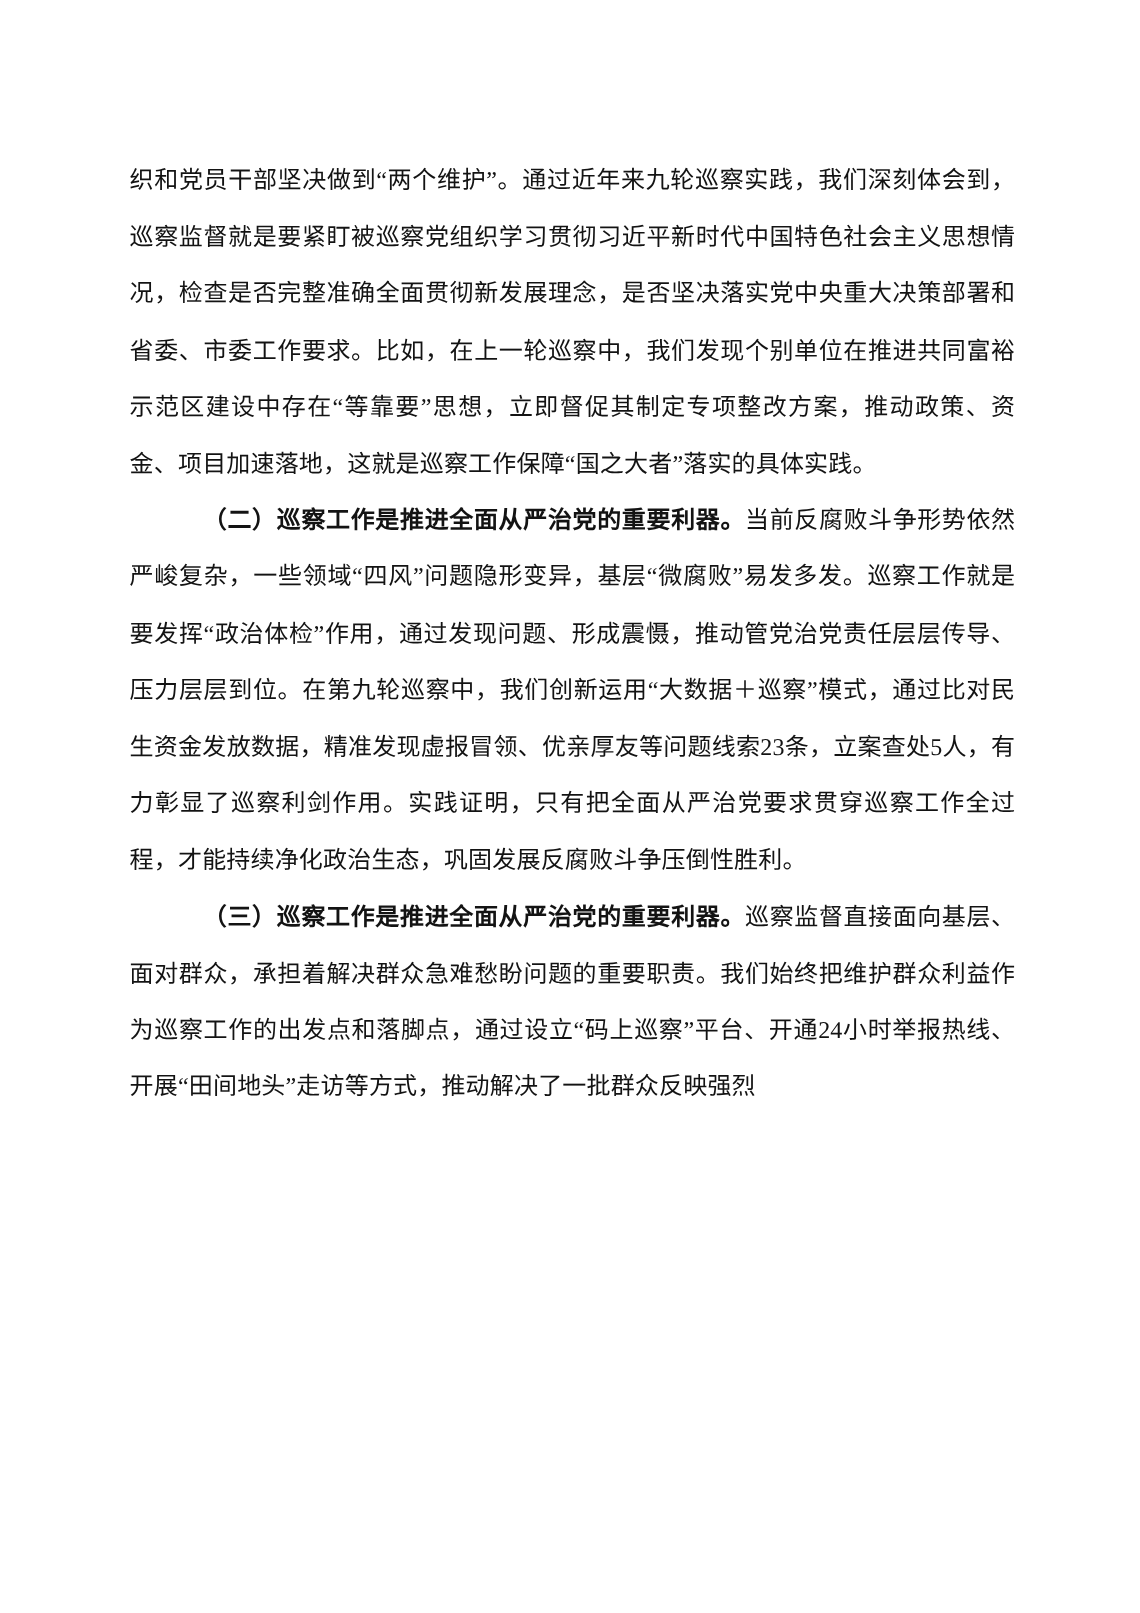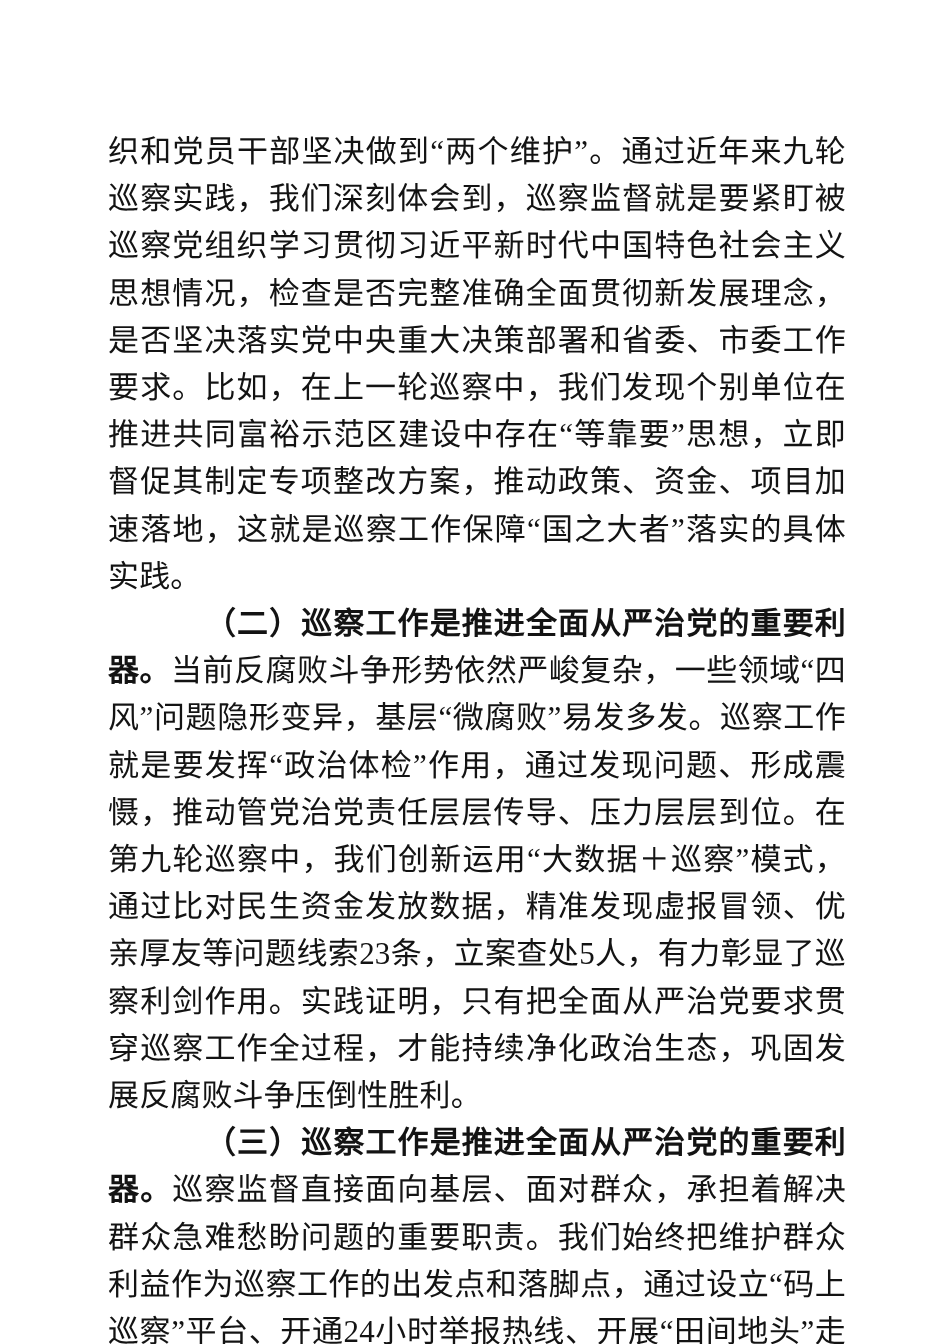--- a/index.html
+++ b/index.html
@@ -24,40 +24,39 @@
 
   .page-body {
     position: absolute;
     left: 108px;
     top: 128px;
     width: 738px;
   }
 
   .para {
     margin: 0;
-    font-size: 31px;
+    font-size: 20px;
     line-height: 47.2px;
     color: #131313;
     text-align: justify;
     text-align-last: left;
     text-justify: inter-character;
     letter-spacing: 0.15px;
     font-family: "Liberation Serif", "DejaVu Serif", serif;
     -webkit-font-smoothing: antialiased;
   }
 
   .para.indent {
     text-indent: 61px;
   }
 
   
   .lead {
     font-weight: 700;
     letter-spacing: 0.2px;
-    margin-left: 36px;
   }
 </style>
 </head>
 <body>
 
 <div class="page" style="background: rgb(255, 255, 255);">
   <div class="page-body">
 
     <p class="para" style="color: rgb(19, 19, 19);">
       <span>织和党员干部坚决做到“两个维护”。通过近年来九轮巡察实践，我们深刻体会到，巡察监督就是要紧盯被巡察党组织学习贯彻习近平新时代中国特色社会主义思想情况，检查是否完整准确全面贯彻新发展理念，是否坚决落实党中央重大决策部署和省委、市委工作要求。比如，在上一轮巡察中，我们发现个别单位在推进共同富裕示范区建设中存在“等靠要”思想，立即督促其制定专项整改方案，推动政策、资金、项目加速落地，这就是巡察工作保障“国之大者”落实的具体实践。</span>

